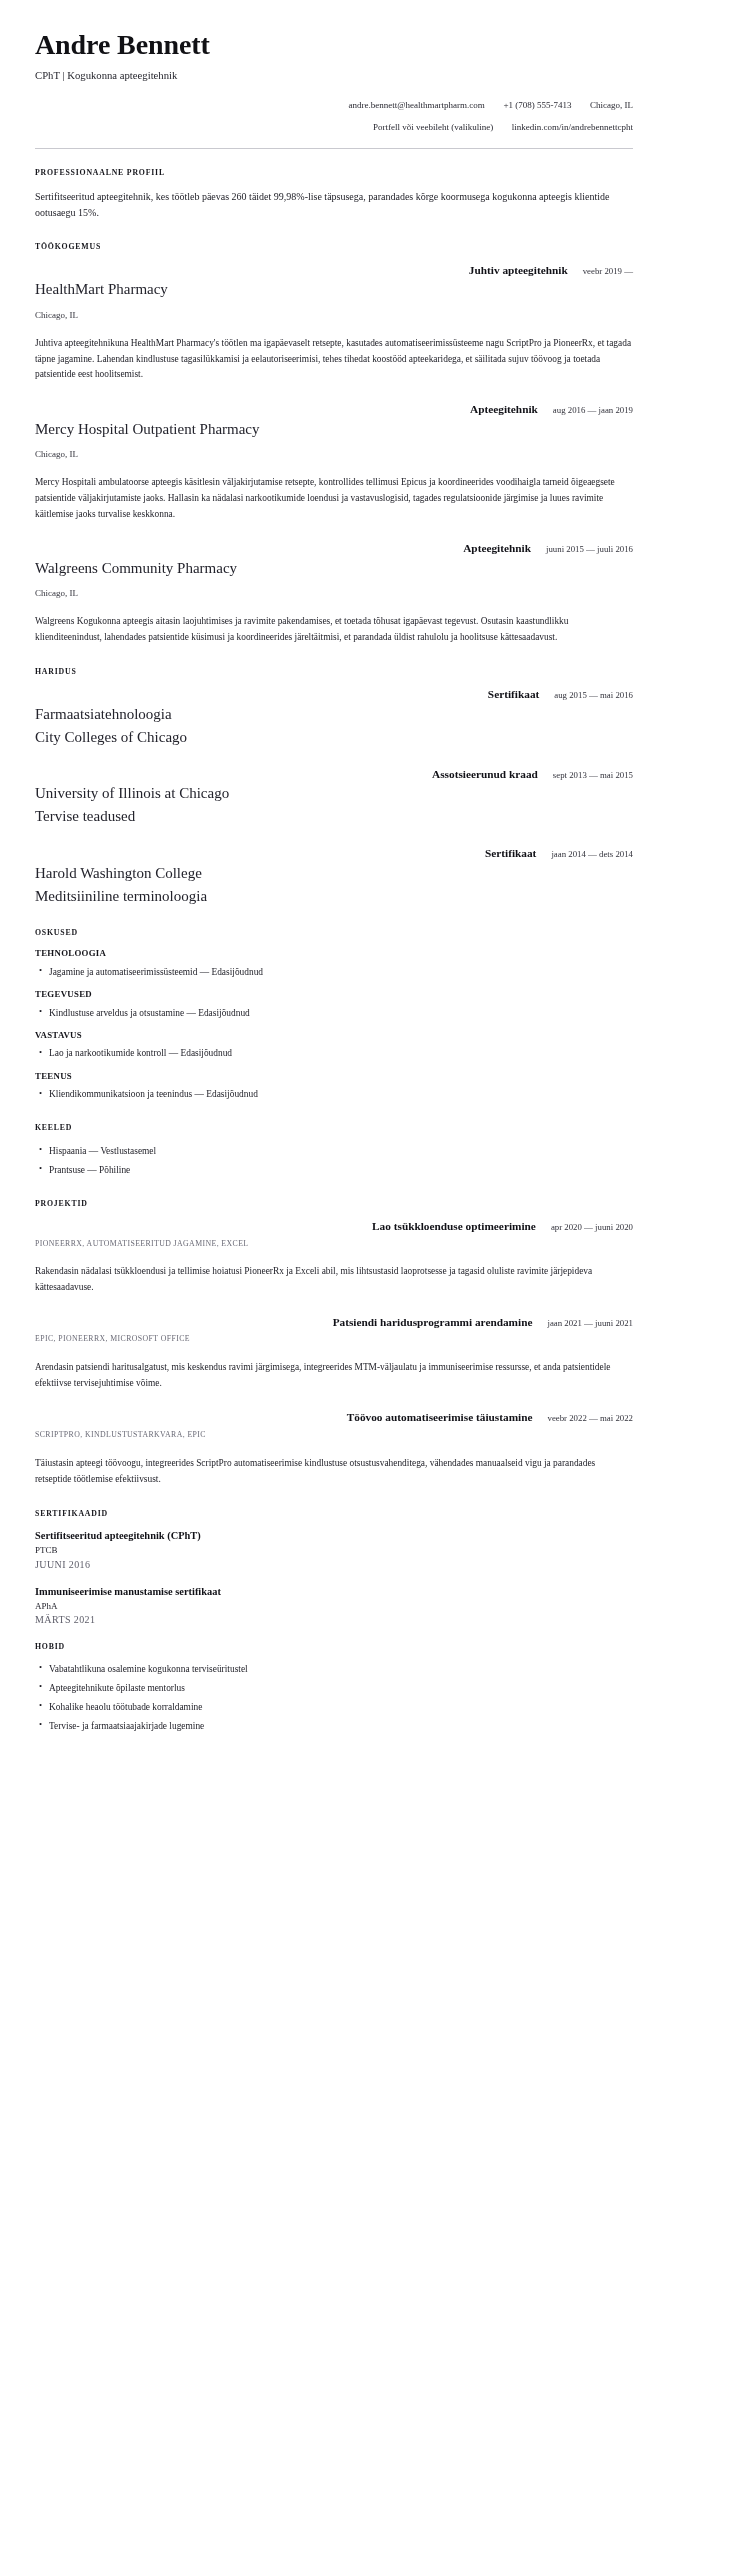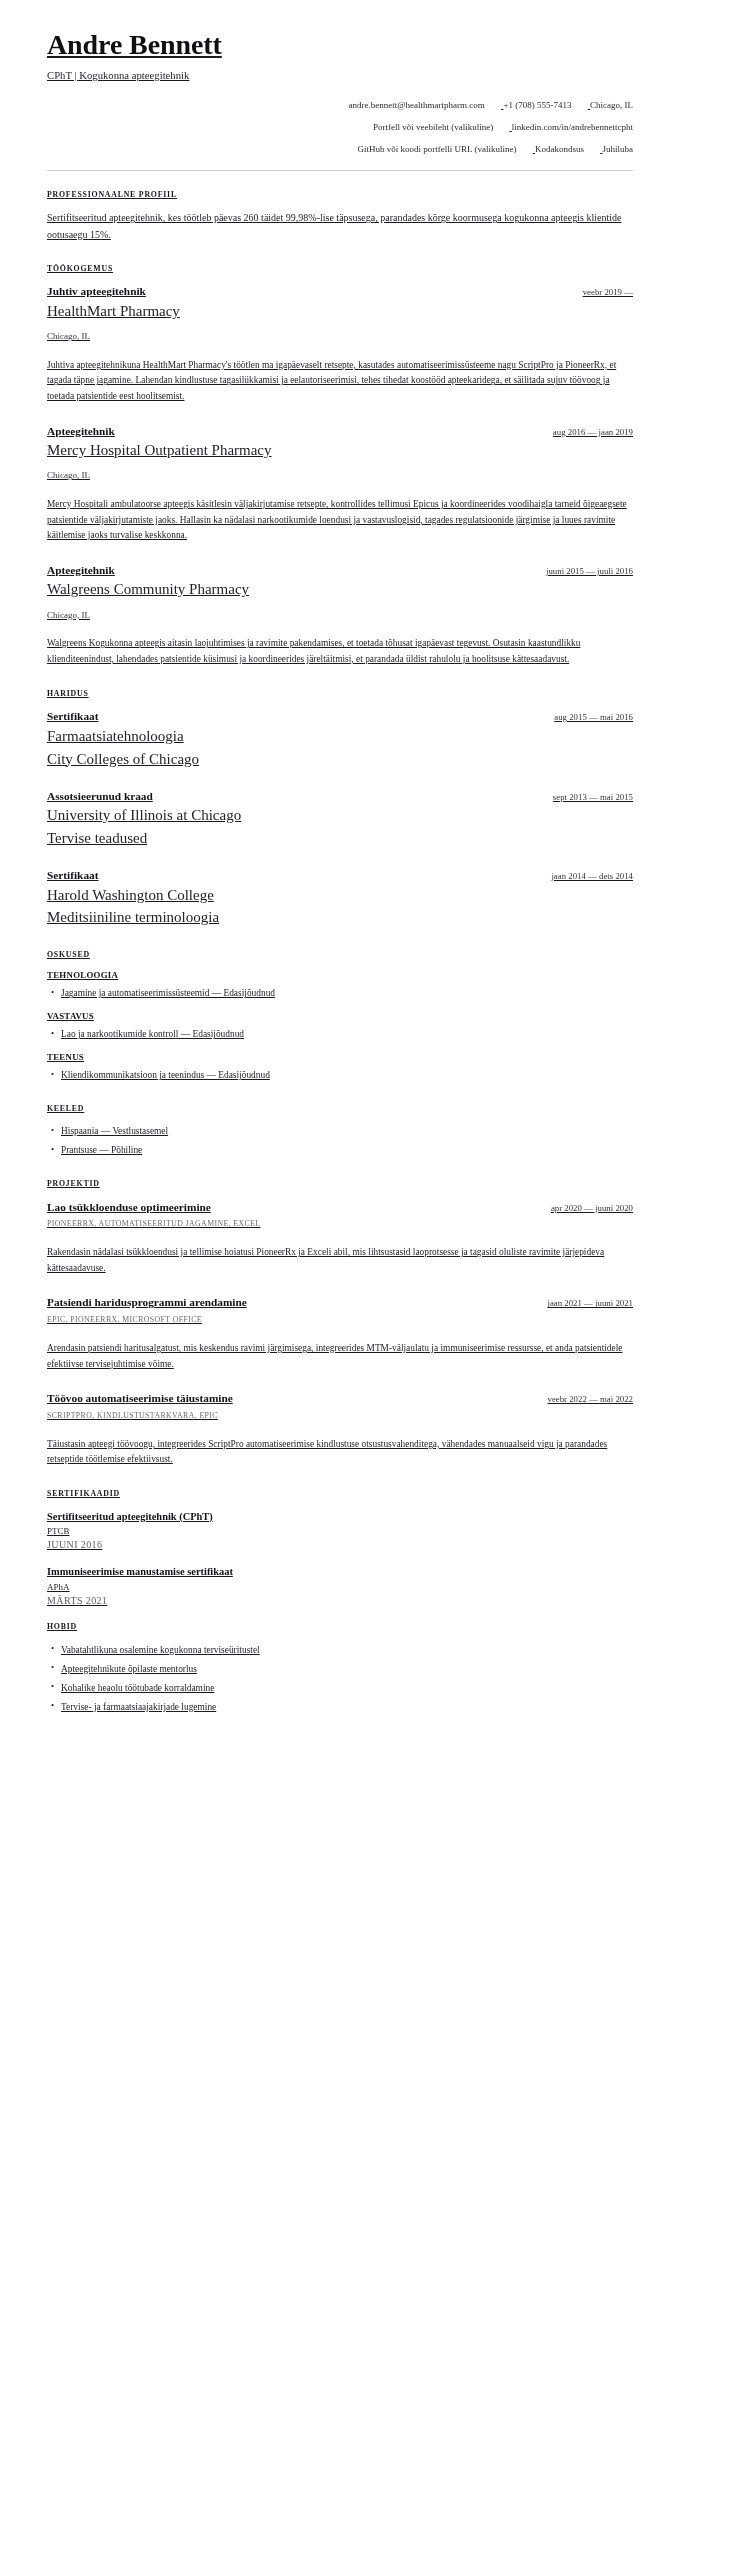--- a/index.html
+++ b/index.html
@@ -10,22 +10,21 @@
     background: #ffffff;
   }
   body {
     width: 754px;
     font-family: "Liberation Serif", "DejaVu Serif", serif;
     color: #1a1a20;
     -webkit-font-smoothing: antialiased;
   }
   .page {
     width: 668px;
-    padding: 30px 35px 25px 47px;
-    text-decoration: underline;
+    padding: 30px 35px 25px 35px;
   }
 
   
   .name {
     font-size: 28px;
     font-weight: 700;
     letter-spacing: -0.1px;
     line-height: 1.08;
     margin: 0 0 8.8px 0;
     color: #111115;
@@ -78,21 +77,21 @@
     margin: 0;
     max-width: 628px;
   }
 
   
   .entry { margin-bottom: 19px; }
   .entry:last-child { margin-bottom: 0; }
   .entry-head {
     display: flex;
     align-items: baseline;
-    justify-content: space-between;
+    justify-content: flex-end;
     gap: 15px;
   }
   .entry-title {
     font-size: 11.3px;
     font-weight: 700;
     color: #111117;
     line-height: 1.3;
     margin: 0;
   }
   .entry-date {
@@ -203,25 +202,20 @@
       <span class="ci">andre.bennett@healthmartpharm.com</span>
       <span class="ci">+1 (708) 555-7413</span>
       <span class="ci">Chicago, IL</span>
     </div>
 
     <div class="contact-row">
       <span class="ci">Portfell või veebileht (valikuline)</span>
       <span class="ci">linkedin.com/in/andrebennettcpht</span>
     </div>
 
-    <div class="contact-row">
-      <span class="ci">GitHub või koodi portfelli URL (valikuline)</span>
-      <span class="ci">Kodakondsus</span>
-      <span class="ci">Juhiluba</span>
-    </div>
   </header>
 
   <hr class="hr">
 
   <section class="section">
     <h2 class="section-title">PROFESSIONAALNE PROFIIL</h2>
     <p class="summary">Sertifitseeritud apteegitehnik, kes töötleb päevas 260 täidet 99,98%-lise täpsusega, parandades kõrge koormusega kogukonna apteegis klientide ootusaegu 15%.</p>
   </section>
 
   <section class="section">
@@ -292,20 +286,26 @@
   <section class="section">
     <h2 class="section-title">OSKUSED</h2>
 
     <div class="skill-group">
       <h4 class="skill-cat">TEHNOLOOGIA</h4>
       <ul class="bullets">
         <li>Jagamine ja automatiseerimissüsteemid — Edasijõudnud</li>
       </ul>
     </div>
 
+    <div class="skill-group">
+      <h4 class="skill-cat">TEGEVUSED</h4>
+      <ul class="bullets">
+        <li>Kindlustuse arveldus ja otsustamine — Edasijõudnud</li>
+      </ul>
+    </div>
 
     <div class="skill-group">
       <h4 class="skill-cat">VASTAVUS</h4>
       <ul class="bullets">
         <li>Lao ja narkootikumide kontroll — Edasijõudnud</li>
       </ul>
     </div>
 
     <div class="skill-group">
       <h4 class="skill-cat">TEENUS</h4>

